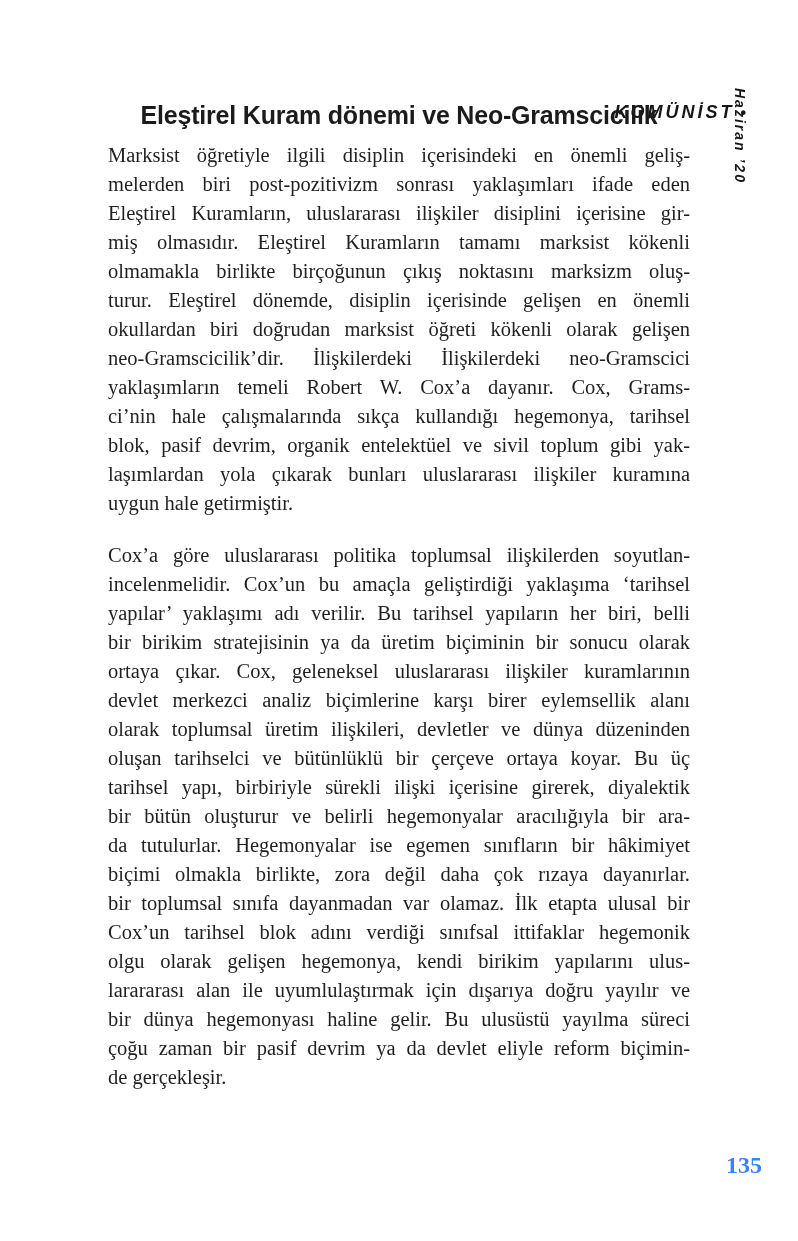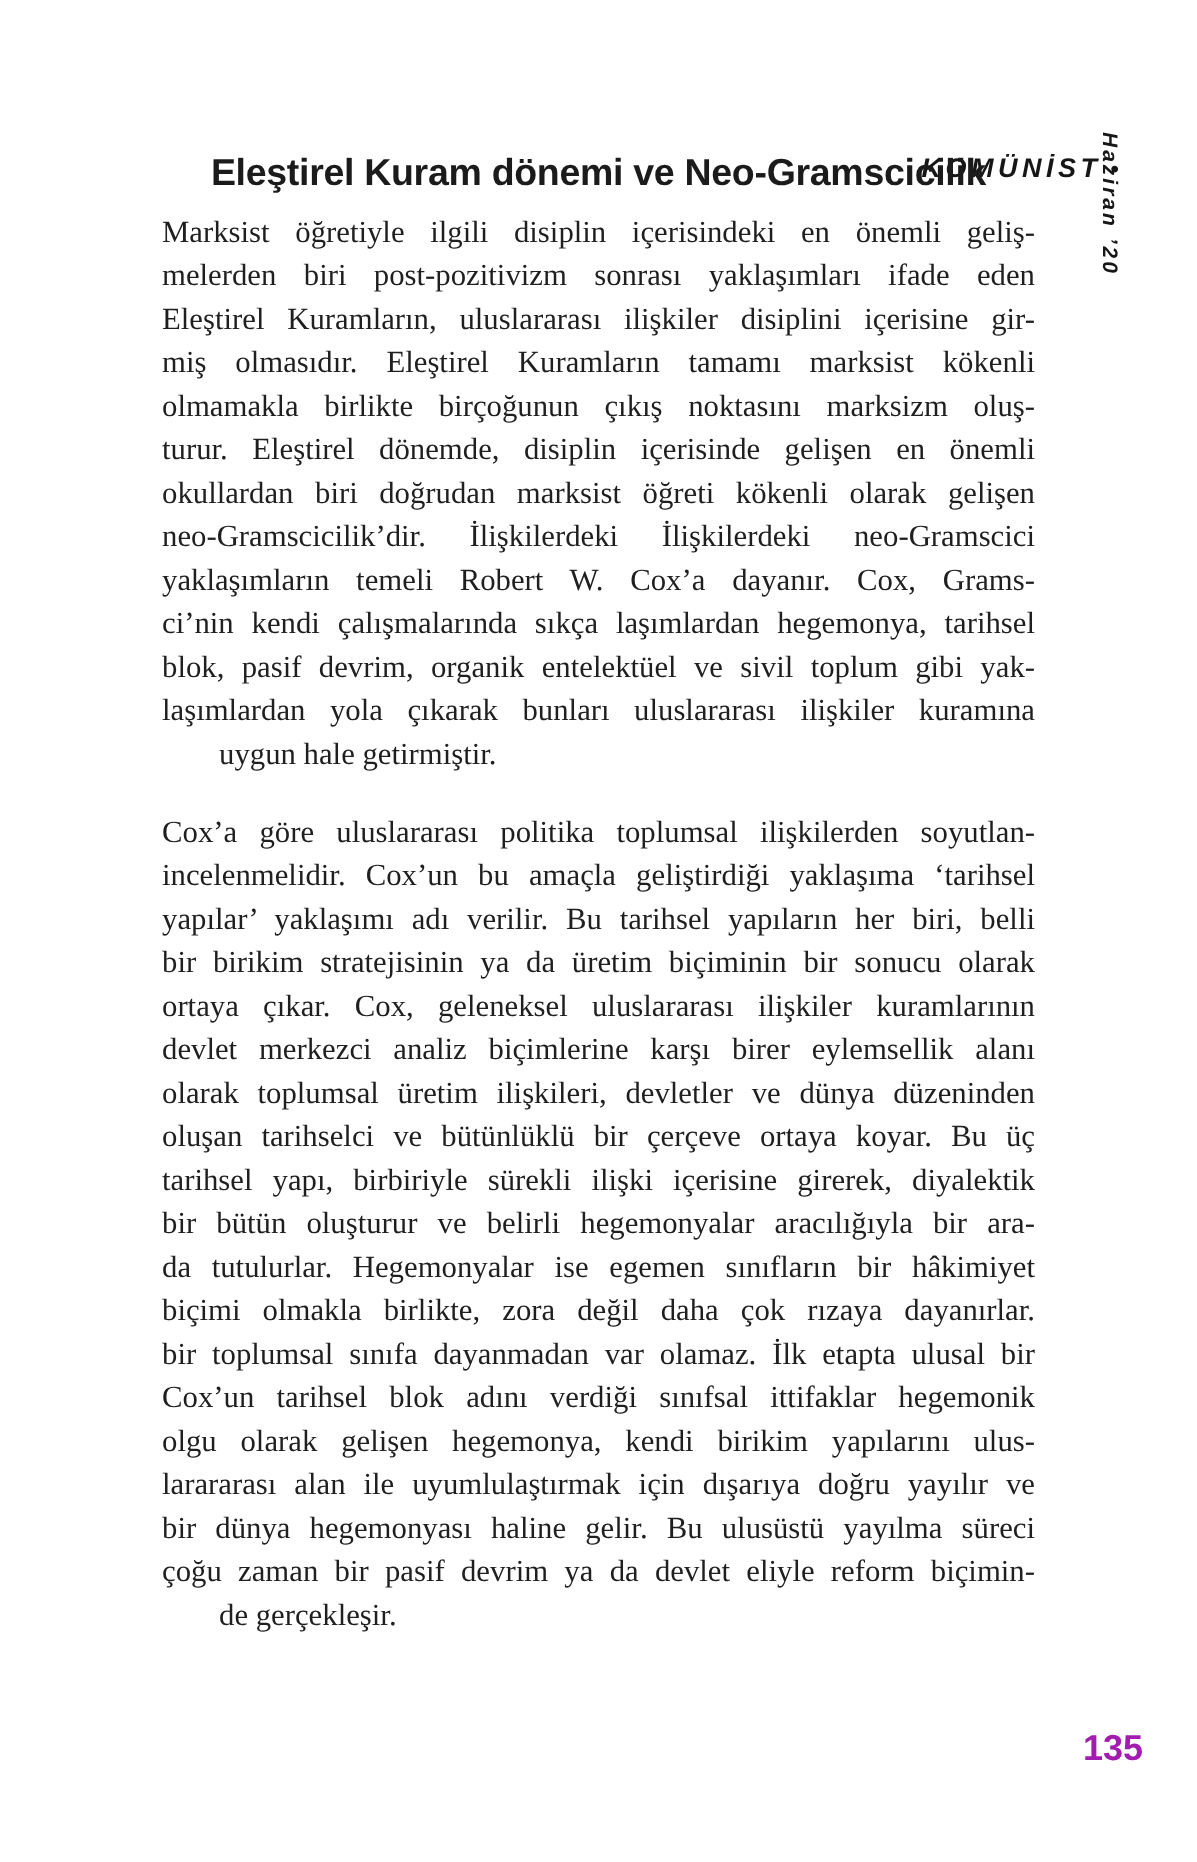--- a/index.html
+++ b/index.html
@@ -71,31 +71,30 @@
   .line {
     font-size: 20.5px;
     line-height: 29px;
     color: #1f1f1f;
     text-align: justify;
     text-align-last: justify;
     white-space: nowrap;
   }
   .line.last {
     text-align-last: left;
-    margin-left: 38px;
   }
   
   .page-number {
     position: absolute;
     right: 36px;
     top: 1152px;
-    font-family: Liberation Sans, sans-serif;
+    font-family: Liberation Serif, serif;
     font-weight: 600;
     font-size: 24px;
-    color: #a21caf;
+    color: #3b82f6;
   }
 </style>
 </head>
 <body>
 
 <div class="page">
 
   <div class="journal-header">
     <span>KOMÜNİST</span><span class="journal-bullet">•</span>
   </div>
@@ -108,21 +107,21 @@
         <div class="paragraph">
           <div class="line">Marksist öğretiyle ilgili disiplin içerisindeki en önemli geliş-</div>
           <div class="line">melerden biri post-pozitivizm sonrası yaklaşımları ifade eden</div>
           <div class="line">Eleştirel Kuramların, uluslararası ilişkiler disiplini içerisine gir-</div>
           <div class="line">miş olmasıdır. Eleştirel Kuramların tamamı marksist kökenli</div>
           <div class="line">olmamakla birlikte birçoğunun çıkış noktasını marksizm oluş-</div>
           <div class="line">turur. Eleştirel dönemde, disiplin içerisinde gelişen en önemli</div>
           <div class="line">okullardan biri doğrudan marksist öğreti kökenli olarak gelişen</div>
           <div class="line">neo-Gramscicilik’dir. İlişkilerdeki İlişkilerdeki neo-Gramscici</div>
           <div class="line">yaklaşımların temeli Robert W. Cox’a dayanır. Cox, Grams-</div>
-          <div class="line">ci’nin kendi çalışmalarında sıkça laşımlardan hegemonya, tarihsel</div>
+          <div class="line">ci’nin hale çalışmalarında sıkça kullandığı hegemonya, tarihsel</div>
           <div class="line">blok, pasif devrim, organik entelektüel ve sivil toplum gibi yak-</div>
           <div class="line">laşımlardan yola çıkarak bunları uluslararası ilişkiler kuramına</div>
           <div class="line last">uygun hale getirmiştir.</div>
         </div>
         <div class="paragraph">
           <div class="line">Cox’a göre uluslararası politika toplumsal ilişkilerden soyutlan-</div>
           <div class="line">incelenmelidir. Cox’un bu amaçla geliştirdiği yaklaşıma ‘tarihsel</div>
           <div class="line">yapılar’ yaklaşımı adı verilir. Bu tarihsel yapıların her biri, belli</div>
           <div class="line">bir birikim stratejisinin ya da üretim biçiminin bir sonucu olarak</div>
           <div class="line">ortaya çıkar. Cox, geleneksel uluslararası ilişkiler kuramlarının</div>

